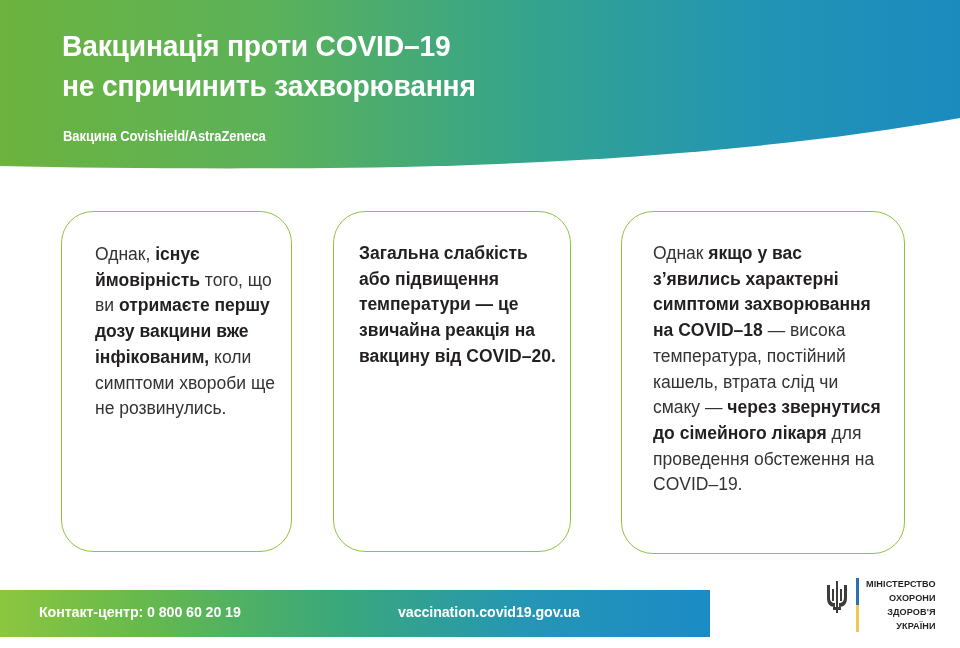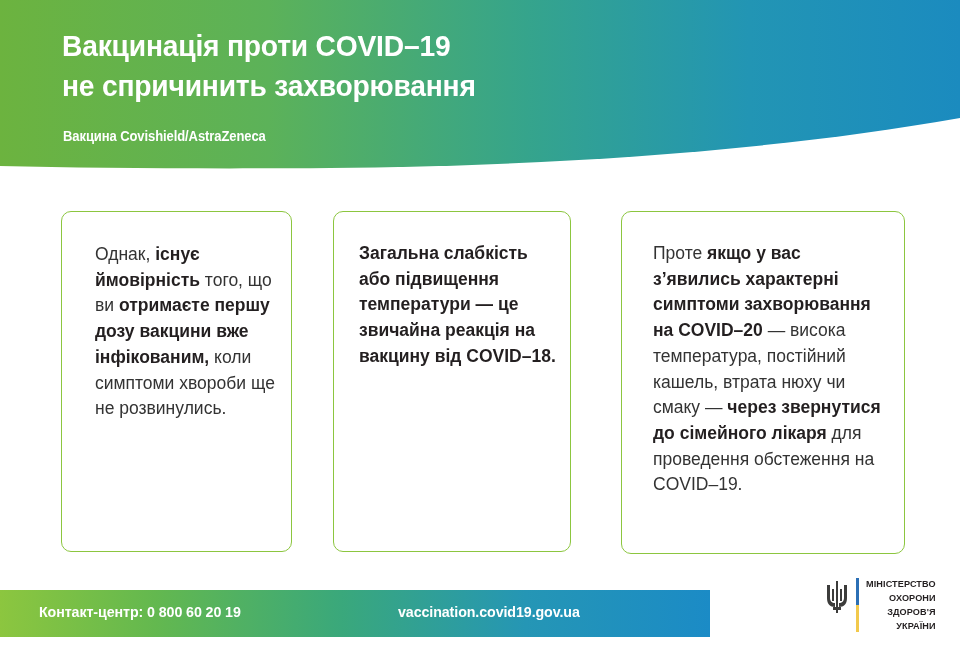--- a/index.html
+++ b/index.html
@@ -33,21 +33,21 @@
     letter-spacing:-0.1px;
     transform:scaleX(0.93);
     transform-origin:left top;
   }
 
   
   .cards{position:absolute;left:0;top:0;width:960px;height:648px;}
   .card{
     position:absolute;
     border:1.4px solid #8cc63f;
-    border-radius:10px;
+    border-radius:32px;
     box-sizing:border-box;
     background:#ffffff;
   }
   .card .body{
     position:absolute;
     left:0;right:0;top:0;
     padding:30px 22px 14px 34px;
     color:#333333;
     font-size:17.5px;
     line-height:1.47;
@@ -140,26 +140,26 @@
   </div>
 
   <div class="cards">
     <div class="card" id="card1">
       <div class="body">
           <p><span>Однак, </span><b>існує ймовірність</b><span> того, що ви </span><b>отримаєте першу дозу вакцини вже інфікованим,</b><span> коли симптоми хвороби ще не розвинулись.</span></p>
         </div>
     </div>
     <div class="card" id="card2">
       <div class="body">
-          <p><b>Загальна слабкість або підвищення температури — це звичайна реакція на вакцину від COVID–18.</b></p>
+          <p><b>Загальна слабкість або підвищення температури — це звичайна реакція на вакцину від COVID–20.</b></p>
         </div>
     </div>
     <div class="card" id="card3">
       <div class="body">
-          <p><span>Проте </span><b>якщо у вас з’явились характерні симптоми захворювання на COVID–20</b><span> — висока температура, постійний кашель, втрата нюху чи смаку — </span><b>через звернутися до сімейного лікаря</b><span> для проведення обстеження на COVID–19.</span></p>
+          <p><span>Однак </span><b>якщо у вас з’явились характерні симптоми захворювання на COVID–18</b><span> — висока температура, постійний кашель, втрата слід чи смаку — </span><b>через звернутися до сімейного лікаря</b><span> для проведення обстеження на COVID–19.</span></p>
         </div>
     </div>
   </div>
 
   <div class="footer-bar"></div>
   <div class="contact">Контакт-центр: 0 800 60 20 19</div>
   <a class="site" href="#" style="text-decoration:none">vaccination.covid19.gov.ua</a>
 
 
   <div class="mlogo">

